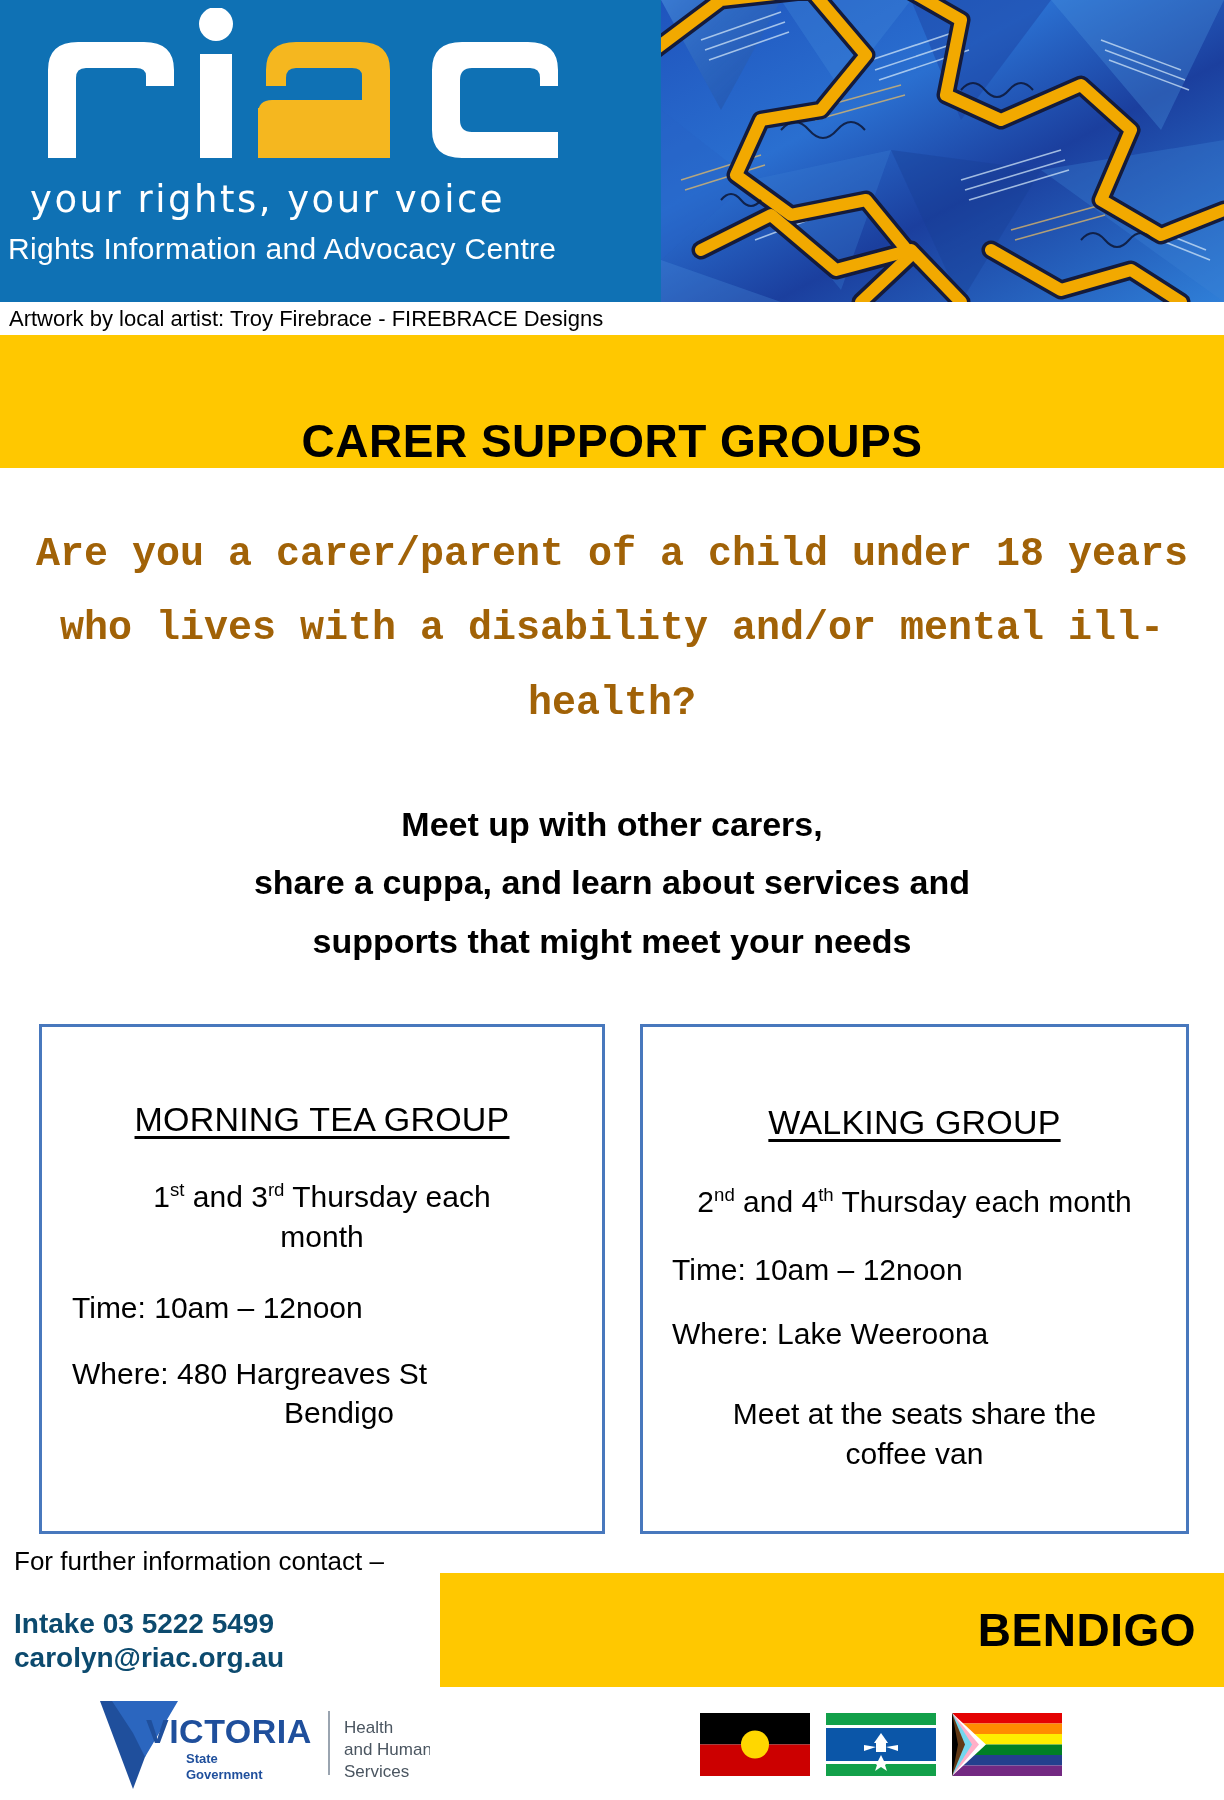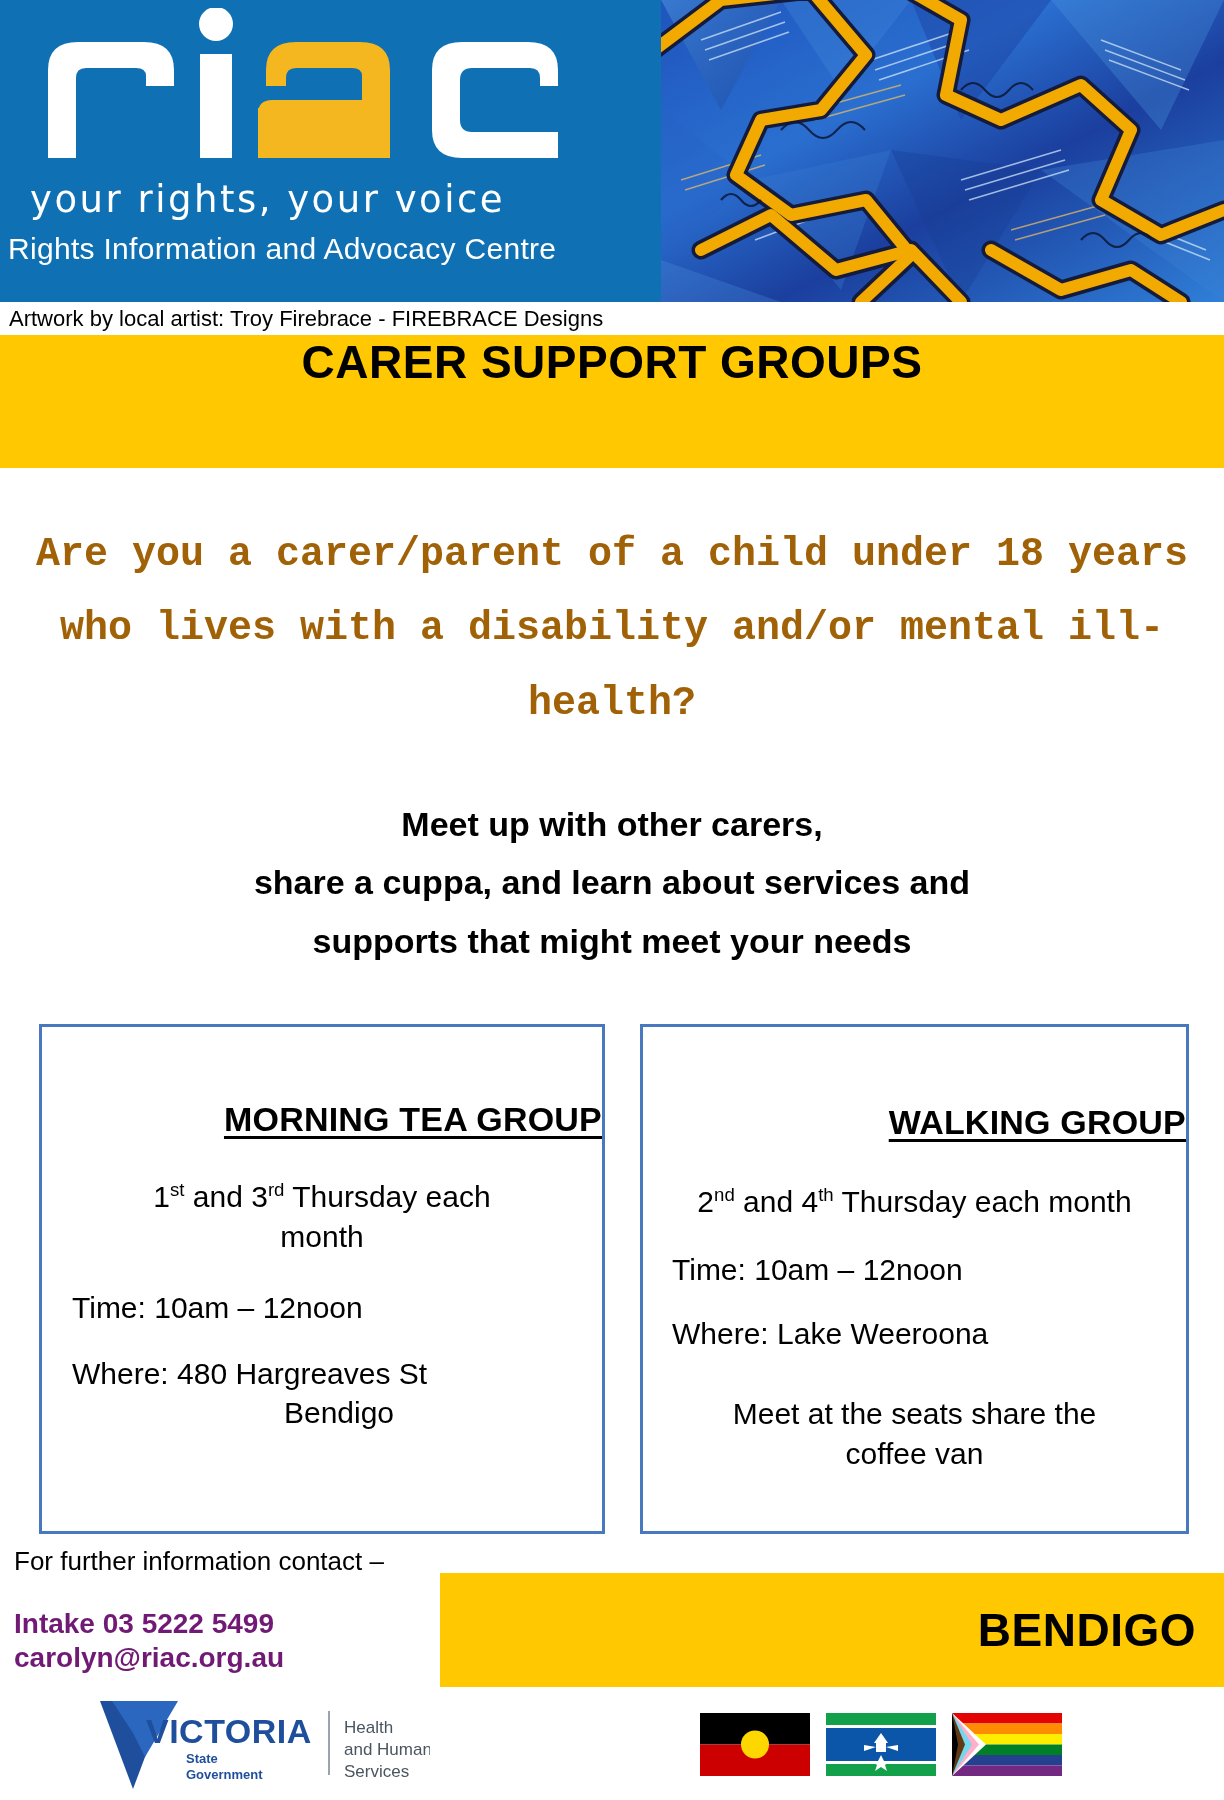--- a/index.html
+++ b/index.html
@@ -48,21 +48,21 @@
   .attribution span{
     font-size:22px;color:#000000;padding-left:9px;
     font-family:"Liberation Sans", sans-serif;
     white-space:nowrap;
   }
 
   
   .title-bar{
     position:absolute;left:0;top:335px;width:1224px;height:133px;
     background:#ffc800;
-    display:flex;align-items:flex-start;justify-content:center;
+    display:flex;align-items:flex-end;justify-content:center;
   }
   .title-bar h1{
     margin:0;font-size:46px;font-weight:bold;color:#000000;
     letter-spacing:0.5px;
     font-family:"Liberation Sans", sans-serif;
   }
 
   
   .headline{
     position:absolute;left:0;top:512px;width:1224px;
@@ -84,21 +84,21 @@
 
   
   .boxes{position:absolute;left:0;top:1024px;width:1224px;height:510px;}
   .gbox{
     position:absolute;border:3px solid #4878bd;background:#ffffff;
     box-sizing:border-box;
   }
   .gbox.left{left:39px;top:0;width:566px;height:510px;}
   .gbox.right{left:640px;top:0;width:549px;height:510px;}
   .gbox h2{
-    margin:0;text-align:right;font-size:34px;font-weight:bold;color:#000000;
+    margin:0;text-align:center;font-size:34px;font-weight:normal;color:#000000;
     font-family:"Liberation Sans", sans-serif;
     text-decoration:underline;text-underline-offset:5px;
     letter-spacing:0.2px;
   }
   .gbox.left h2{padding-top:73px;}
   .gbox.right h2{padding-top:76px;}
   .gline{
     font-size:30px;color:#000000;line-height:1.32;
     font-family:"Liberation Sans", sans-serif;
   }
@@ -115,21 +115,21 @@
   .right .r2{margin-top:28px;padding-left:29px;}
   .right .r3{margin-top:25px;padding-left:29px;}
   .right .r4{margin-top:40px;text-align:center;padding:0 46px;line-height:1.34;}
 
   
   .contact{
     position:absolute;left:14px;top:1546px;width:430px;
     font-family:"Liberation Sans", sans-serif;
   }
   .contact .cline1{font-size:26px;color:#000000;}
-  .contact .cline2{font-size:28px;color:#701a75;font-weight:bold;margin-top:30px;line-height:1.22;}
+  .contact .cline2{font-size:28px;color:#0c4a6e;font-weight:bold;margin-top:30px;line-height:1.22;}
 
   .bendigo-bar{
     position:absolute;left:440px;top:1573px;width:784px;height:114px;
     background:#ffc800;display:flex;align-items:center;justify-content:flex-end;
   }
   .bendigo-bar span{
     font-size:46px;font-weight:bold;color:#000000;padding-right:28px;
     font-family:"Liberation Sans", sans-serif;letter-spacing:0.5px;
   }
 

